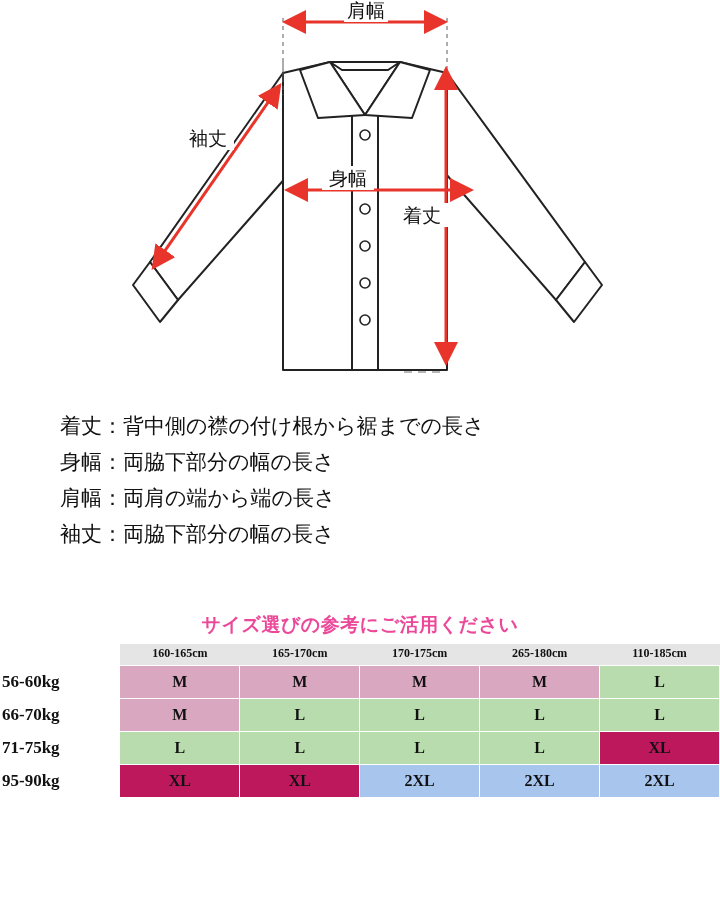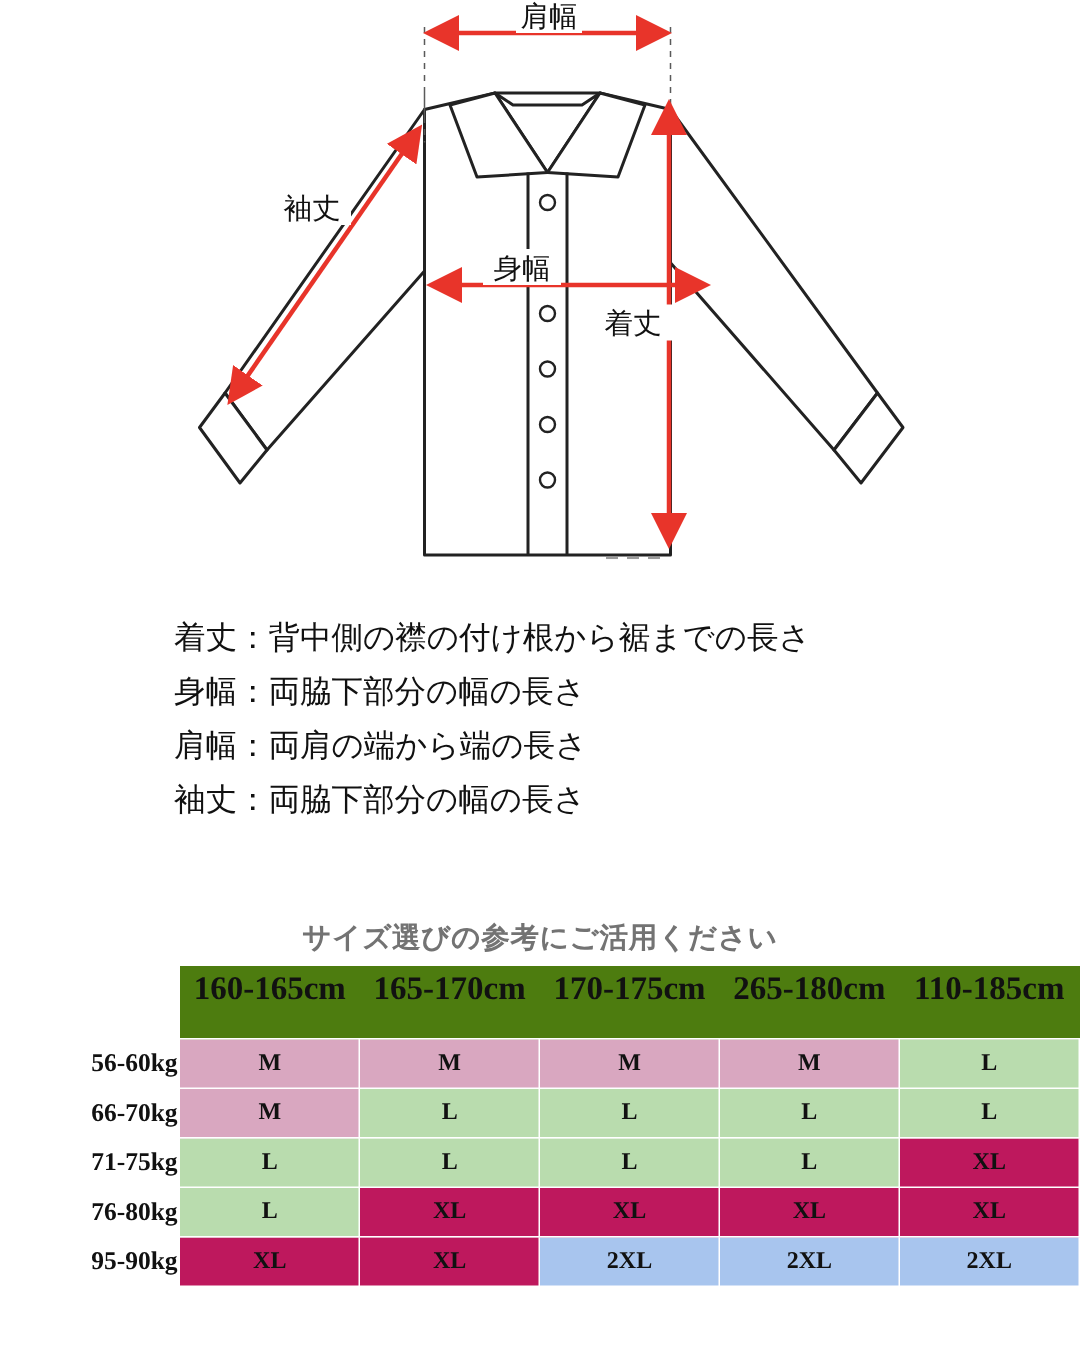--- a/index.html
+++ b/index.html
@@ -31,21 +31,21 @@
   }
   .dim-label {
     font-family: "Liberation Sans", sans-serif;
     font-size: 19px;
     fill: #111111;
   }
 
   
   .legend {
     margin-top: 8px;
-    padding-left: 116px;
+    padding-left: 60px;
   }
   .legend-line {
     font-size: 21px;
     line-height: 36px;
     color: #111111;
     white-space: nowrap;
   }
 
   
   .table-block {
@@ -53,48 +53,48 @@
     left: 0;
     top: 612px;
     width: 720px;
   }
   .table-title {
     text-align: center;
     font-weight: bold;
     font-size: 19px;
     letter-spacing: 0.5px;
     margin-bottom: 6px;
-    color: #737373;
+    color: #ec4899;
   }
   table.size-table {
     border-collapse: collapse;
     width: 720px;
     table-layout: fixed;
     font-family: "Liberation Serif", serif;
   }
   table.size-table th.colhead {
     font-family: "Liberation Serif", serif;
-    font-size: 22px;
+    font-size: 12px;
     font-weight: bold;
     text-align: center;
-    padding: 2px 0 20px 0;
+    padding: 2px 0 4px 0;
     border: none;
-    background: #4d7c0f;
+    background: #e5e5e5;
     color: #111111;
   }
   table.size-table th.corner {
     border: none;
     background: #ffffff;
   }
   table.size-table th.rowhead {
     font-family: "Liberation Serif", serif;
     font-size: 17px;
     font-weight: bold;
-    text-align: right;
-    padding-left: 12px;
+    text-align: left;
+    padding-left: 2px;
     background: #ffffff;
     color: #111111;
     border: none;
     width: 90px;
   }
   table.size-table td.cell {
     font-family: "Liberation Serif", serif;
     font-size: 16px;
     font-weight: bold;
     text-align: center;
@@ -232,28 +232,20 @@
           </tr>
           <tr>
             <th class="rowhead">71-75kg</th>
             <td class="cell sz-L">L</td>
             <td class="cell sz-L">L</td>
             <td class="cell sz-L">L</td>
             <td class="cell sz-L">L</td>
             <td class="cell sz-XL">XL</td>
           </tr>
           <tr>
-            <th class="rowhead">76-80kg</th>
-            <td class="cell sz-L">L</td>
-            <td class="cell sz-XL">XL</td>
-            <td class="cell sz-XL">XL</td>
-            <td class="cell sz-XL">XL</td>
-            <td class="cell sz-XL">XL</td>
-          </tr>
-          <tr>
             <th class="rowhead">95-90kg</th>
             <td class="cell sz-XL">XL</td>
             <td class="cell sz-XL">XL</td>
             <td class="cell sz-2XL">2XL</td>
             <td class="cell sz-2XL">2XL</td>
             <td class="cell sz-2XL">2XL</td>
           </tr>
         </tbody>
     </table>
   </div>

